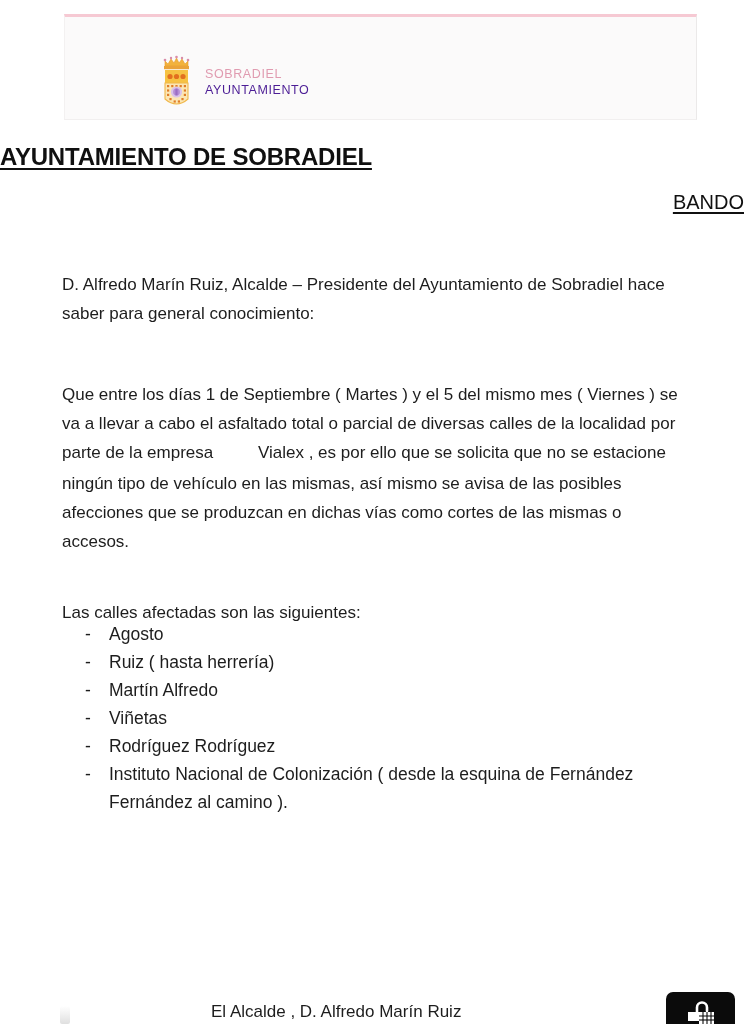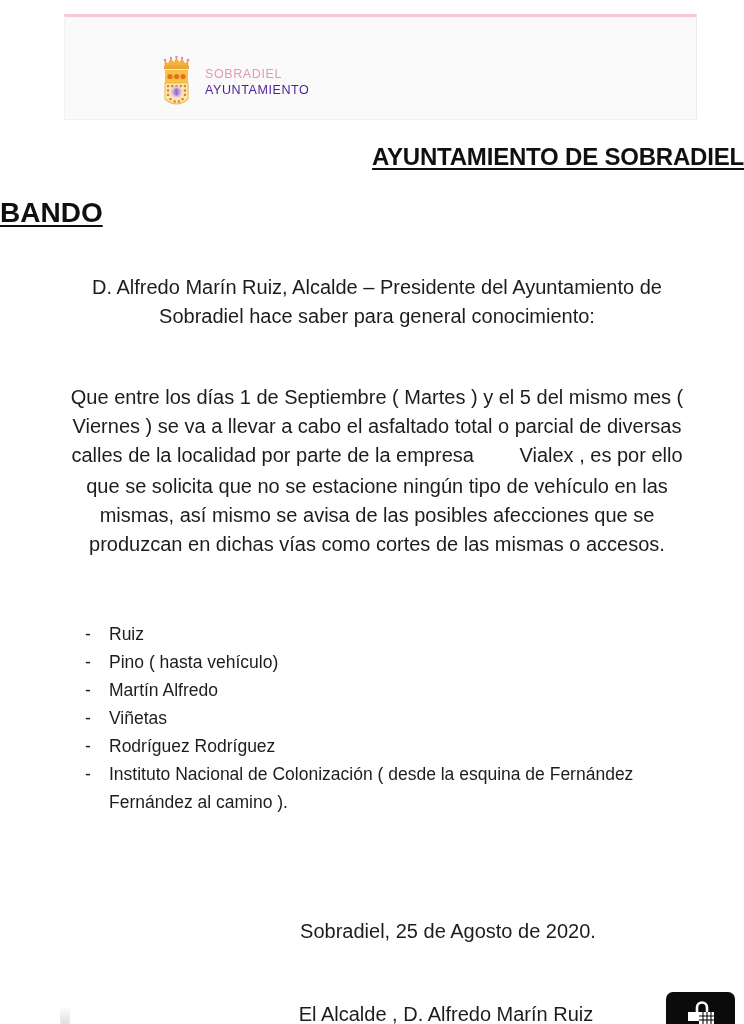--- a/index.html
+++ b/index.html
@@ -68,49 +68,48 @@
   }
   .brand-line-1 { color: #e09bb0; }
   .brand-line-2 { color: #4c1d95; }
 
   
   .doc-title {
     position: absolute;
     left: 0;
     top: 127px;
     width: 744px;
-    text-align: right;
+    text-align: left;
     font-size: 24px;
     font-weight: bold;
     letter-spacing: -0.2px;
     color: #101010;
   }
   .doc-title span { text-decoration: underline; text-underline-offset: 3px; }
 
   .doc-subtitle {
     position: absolute;
     left: 0;
     top: 174px;
     width: 744px;
-    text-align: left;
-    font-size: 28px;
-    font-weight: bold;
+    text-align: right;
+    font-size: 20px;
+    font-weight: normal;
     color: #101010;
   }
   .doc-subtitle span { text-decoration: underline; text-underline-offset: 3px; }
 
   
   .body-block {
     position: absolute;
     left: 62px;
     width: 630px;
-    font-size: 20px;
+    font-size: 17px;
     line-height: 29px;
     color: #1d1d1d;
-    text-align: center;
   }
 
   #intro-paragraph { top: 253px; }
   #notice-paragraph { top: 363px; }
   #streets-intro { top: 581px; }
   #closing-place-date { top: 897px; left: 213px; width: 470px; }
   #closing-signature { top: 980px; left: 211px; width: 470px; }
 
   .spellcheck {
     position: relative;
@@ -245,49 +244,49 @@
   <h2 class="doc-subtitle">
     <span>BANDO</span>
   </h2>
 
   <p class="body-block" id="intro-paragraph">D. Alfredo Marín Ruiz, Alcalde – Presidente del Ayuntamiento de Sobradiel hace saber para general conocimiento:</p>
 
   <p class="body-block" id="notice-paragraph">
     <span>Que entre los días 1 de Septiembre ( Martes ) y el 5 del mismo mes ( Viernes ) se va a llevar a cabo el asfaltado total o parcial de diversas calles de la localidad por parte de la empresa </span><span class="spellcheck">Vialex</span><span> , es por ello que se solicita que no se estacione ningún tipo de vehículo en las mismas,  así mismo se avisa de las posibles afecciones que se produzcan en dichas vías como cortes de las mismas o accesos.</span>
   </p>
 
+  <p class="body-block" id="streets-intro">Las calles afectadas son las siguientes:</p>
 
   <ul class="street-list">
     <li>
       <span class="street-dash">-</span>
-      <span class="street-name">Ruiz</span>
-    </li>
-    <li>
-      <span class="street-dash">-</span>
-      <span class="street-name">Pino ( hasta vehículo)</span>
+      <span class="street-name">Agosto</span>
+    </li>
+    <li>
+      <span class="street-dash">-</span>
+      <span class="street-name">Ruiz ( hasta herrería)</span>
     </li>
     <li>
       <span class="street-dash">-</span>
       <span class="street-name">Martín Alfredo</span>
     </li>
     <li>
       <span class="street-dash">-</span>
       <span class="street-name">Viñetas</span>
     </li>
     <li>
       <span class="street-dash">-</span>
       <span class="street-name">Rodríguez Rodríguez</span>
     </li>
     <li>
       <span class="street-dash">-</span>
       <span class="street-name">Instituto Nacional de Colonización ( desde la esquina de Fernández Fernández al camino ).</span>
     </li>
   </ul>
 
-  <p class="body-block" id="closing-place-date">Sobradiel, 25 de Agosto de 2020.</p>
 
   <p class="body-block" id="closing-signature">El Alcalde , D. Alfredo Marín Ruiz</p>
 
   <div class="faint-mark"></div>
 
   <div class="lock-badge">
     <svg width="34" height="28" viewBox="0 0 34 28" xmlns="http://www.w3.org/2000/svg">
 
       <path d="M13 12 L13 7.5 A5 5 0 0 1 23 7.5 L23 11" fill="none" stroke="#ffffff" stroke-width="2.6" stroke-linecap="round"></path>
 

